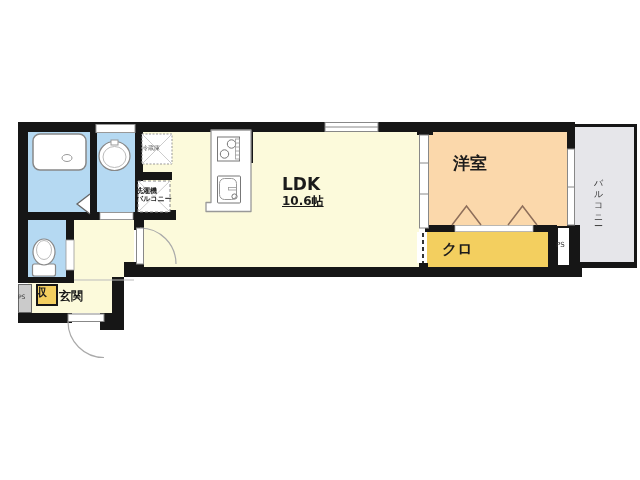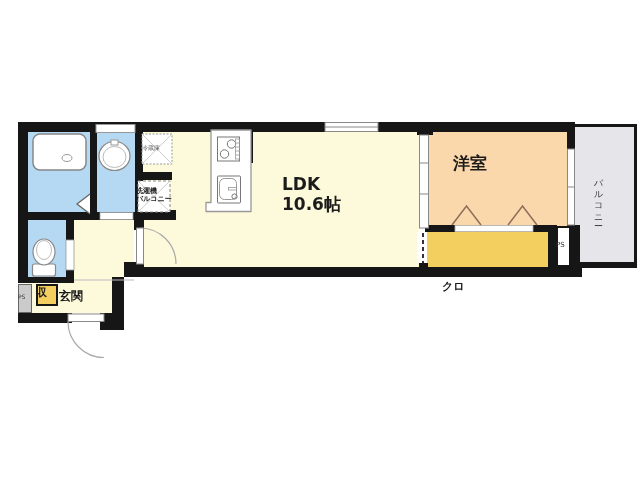--- a/index.html
+++ b/index.html
@@ -163,28 +163,28 @@
       <rect x="68" y="314" width="36" height="7.5" fill="#ffffff" stroke="#888" stroke-width="1"></rect>
     </g>
 
     <g>
       <line x1="74" y1="280" x2="134" y2="280" stroke="#bbb" stroke-width="1"></line>
     </g>
   </svg>
 
   <div class="lbl" style="left:282px;top:174px;width:90px;font-size:17px;">
     <div>LDK</div>
-    <div style="font-size:17px;">10.6帖</div>
+    <div style="font-size:12px;text-decoration:underline;">10.6帖</div>
   </div>
 
   <div class="lbl" style="left:453px;top:153px;width:90px;font-size:17px;">
     <div>洋室</div>
   </div>
 
-  <div class="lbl" style="left:442px;top:241px;width:90px;font-size:11px;margin-top:40px;">クロ</div>
+  <div class="lbl" style="left:442px;top:241px;width:90px;font-size:15px;">クロ</div>
 
   <div class="lbl" style="left:59px;top:289px;width:50px;font-size:12px;">玄関</div>
 
   <div class="lbl" style="left:36px;top:287px;width:22px;font-size:11px;">収</div>
 
   <div class="lbl vtext" style="left:593px;top:172px;height:72px;font-size:9px;font-weight:400;color:#333;">バルコニー</div>
 
   <div class="lbl" style="left:142px;top:144px;width:30px;font-size:6px;color:#555;font-weight:400;">冷蔵庫</div>
 
   <div class="lbl" style="left:136px;top:187px;width:36px;font-size:7px;color:#222;">

